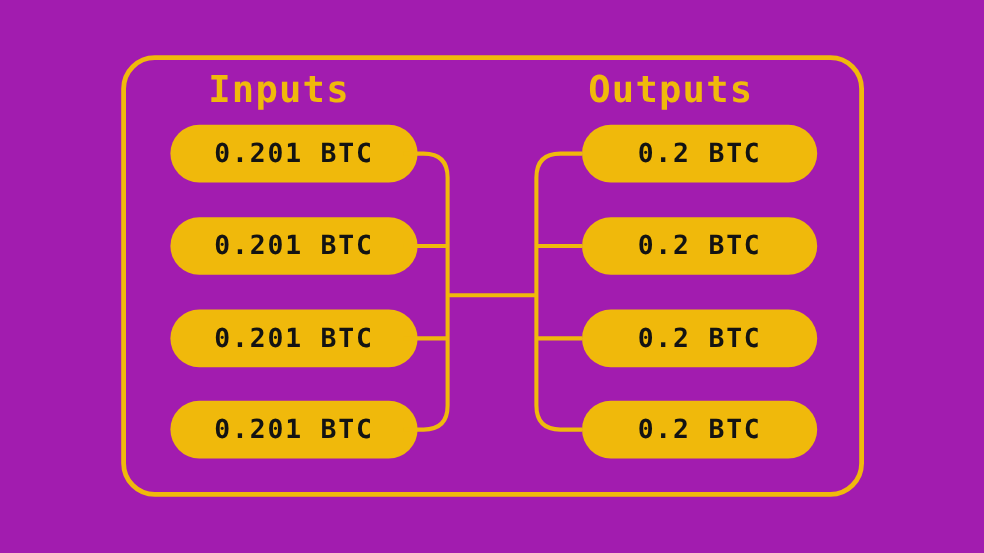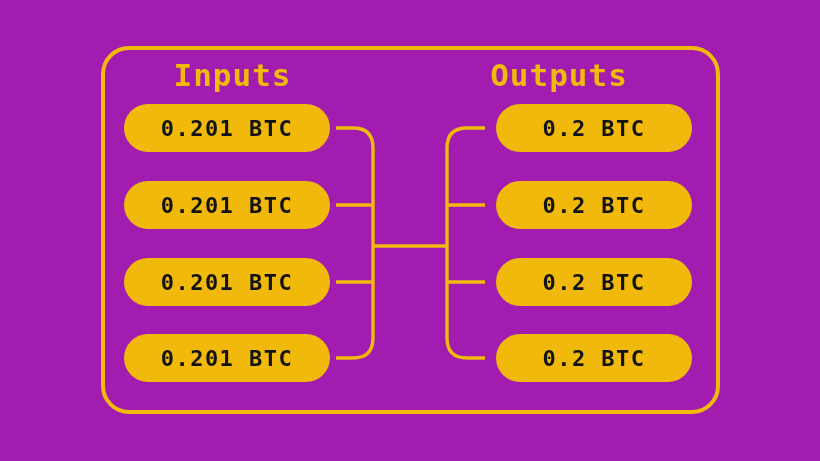--- a/index.html
+++ b/index.html
@@ -69,25 +69,25 @@
     justify-content: center;
     color: #131313;
     font-family: "DejaVu Sans Mono", monospace;
     font-weight: bold;
     font-size: 22px;
     letter-spacing: 1.5px;
     white-space: nowrap;
     box-sizing: border-box;
   }
   .pill.input-pill {
-    left: 124px;
+    left: 142px;
     width: 206px;
   }
   .pill.output-pill {
-    left: 496px;
+    left: 485px;
     width: 196px;
   }
   .row-0 { top: 104px; }
   .row-1 { top: 181px; }
   .row-2 { top: 258px; }
   .row-3 { top: 334px; }
 
   
   #connectors {
     position: absolute;

